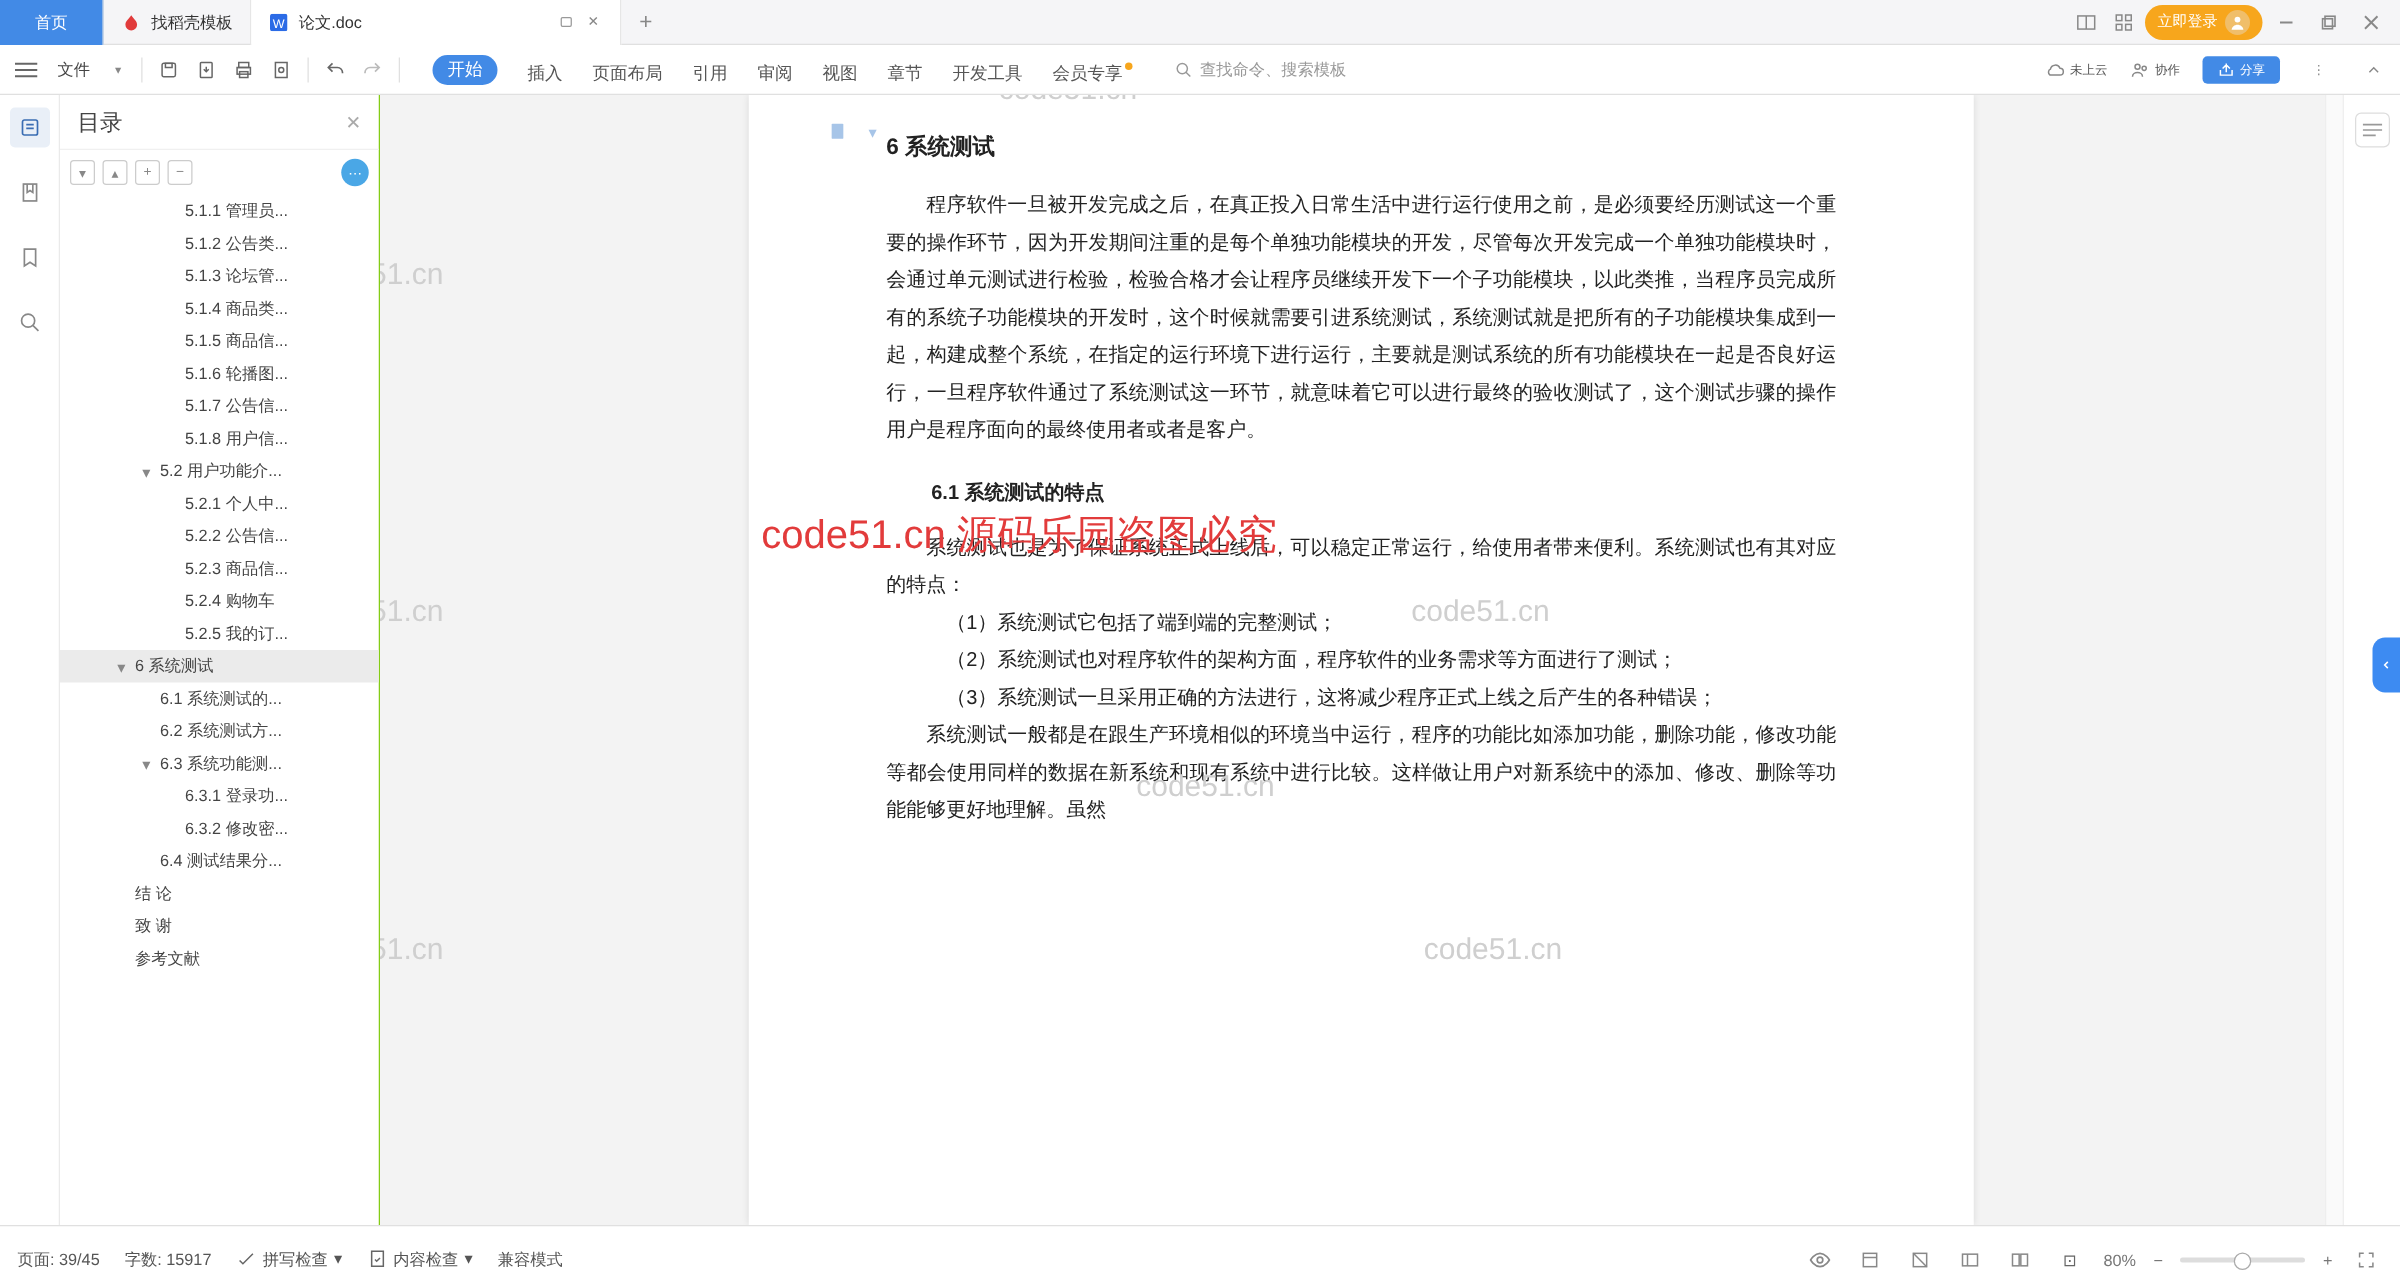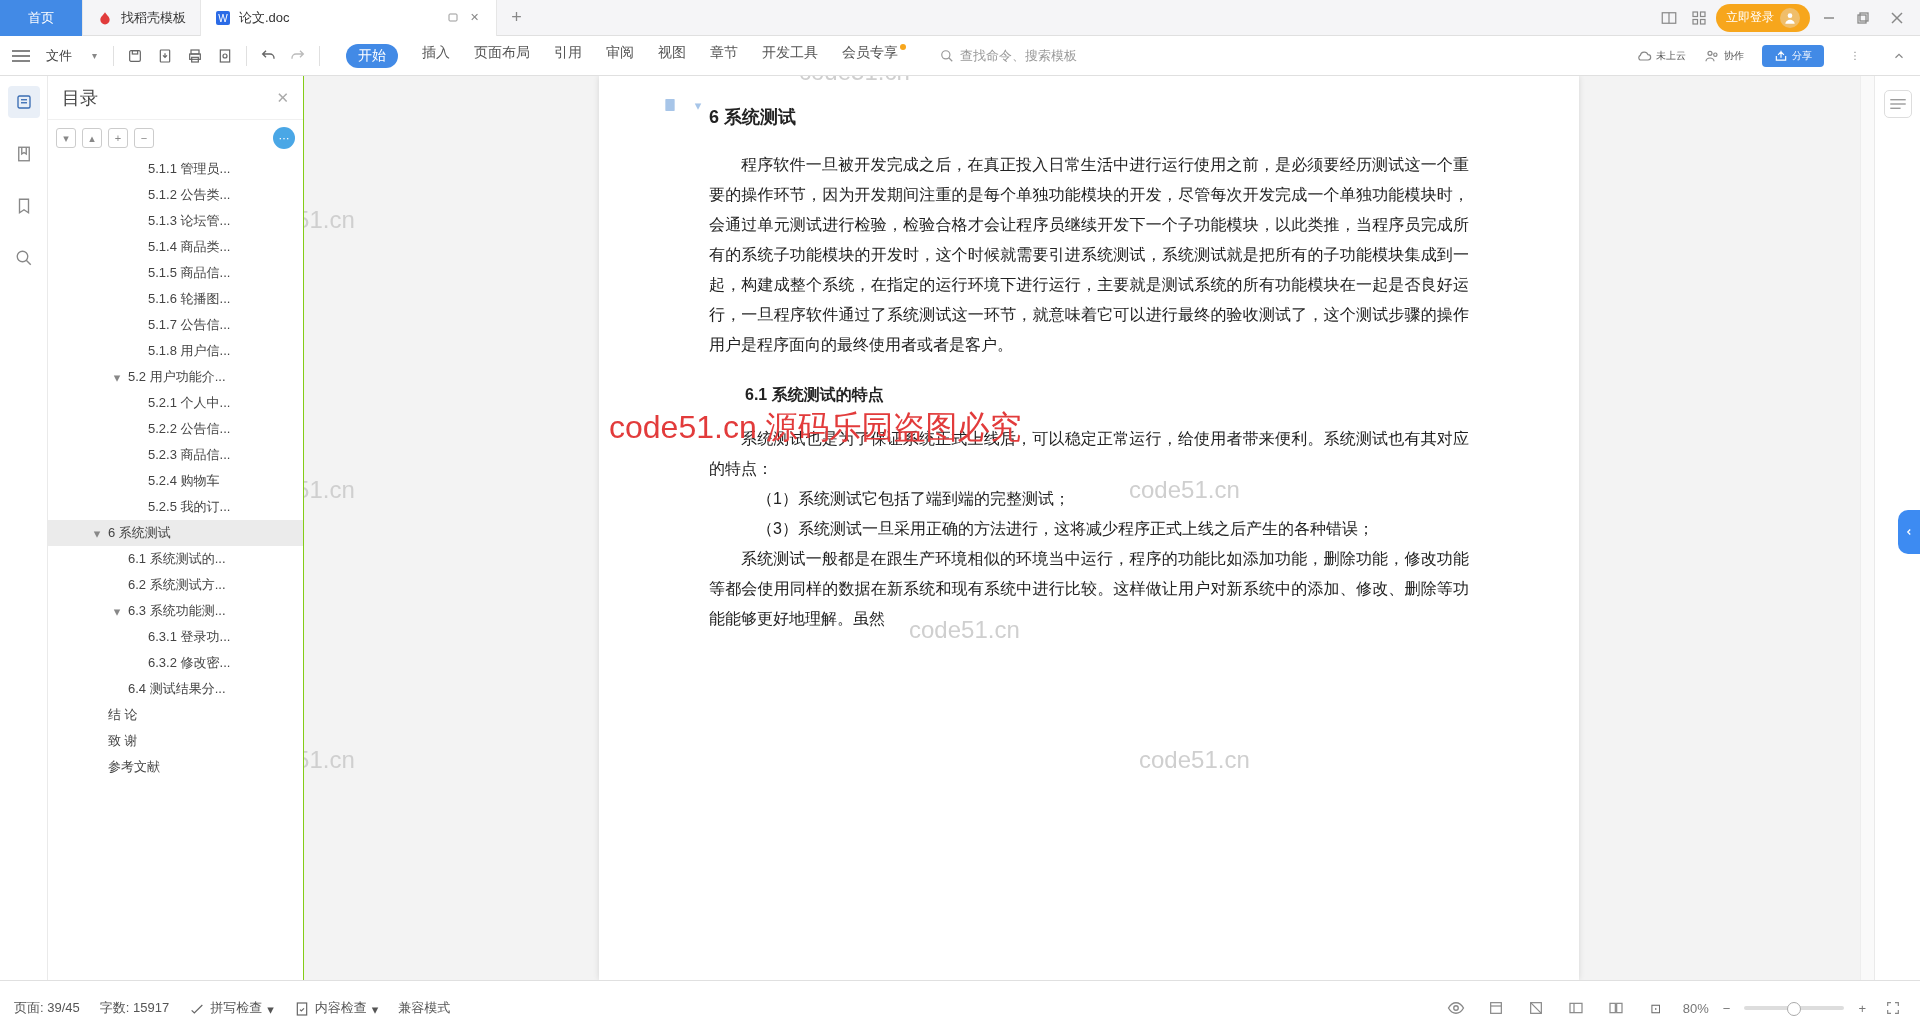--- a/index.html
+++ b/index.html
@@ -14,21 +14,21 @@
 .tab-close,.tab-detach{width:14px;height:14px;display:inline-flex;align-items:center;justify-content:center;color:#888;font-size:11px}
 .tab-plus{width:40px;height:36px;display:flex;align-items:center;justify-content:center;color:#888;font-size:18px}
 .win-controls{margin-left:auto;display:flex;align-items:center;gap:4px;padding-right:8px}
 .login-btn{background:#f7a61c;color:#fff;border-radius:16px;padding:4px 10px;font-size:12px;display:flex;align-items:center;gap:6px}
 .login-avatar{width:20px;height:20px;background:#f0be6a;border-radius:50%;display:inline-flex;align-items:center;justify-content:center}
 .wc{width:30px;height:30px;display:flex;align-items:center;justify-content:center;color:#888}
 .ic-btn{width:26px;height:26px;display:flex;align-items:center;justify-content:center;color:#666}
 .toolbar{height:40px;display:flex;align-items:center;border-bottom:1px solid #e0e0e0;padding:0 8px;gap:4px;background:#fff}
 .toolbar .file-btn{display:flex;align-items:center;gap:20px;padding:0 8px;color:#444}
 .toolbar .sep{width:1px;height:20px;background:#e0e0e0;margin:0 4px}
-.toolbar .ribbon-tabs{display:flex;align-items:flex-start;gap:24px;margin-left:18px}
+.toolbar .ribbon-tabs{display:flex;align-items:flex-end;gap:24px;margin-left:18px}
 .ribbon-tab{font-size:14px;color:#555;cursor:pointer}
 .ribbon-tab.active{background:#428ae6;color:#fff;padding:3px 12px;border-radius:14px}
 .ribbon-tab.vip::after{content:"";display:inline-block;width:6px;height:6px;background:#f7a61c;border-radius:50%;margin-left:2px;vertical-align:top}
 .search-box{display:flex;align-items:center;gap:6px;color:#999;margin-left:30px;font-size:13px}
 .toolbar-right{margin-left:auto;display:flex;align-items:center;gap:18px;color:#555;font-size:10px}
 .share-btn{background:#428ae6;color:#fff;padding:4px 12px;border-radius:4px;display:flex;align-items:center;gap:4px}
 .main{display:flex;height:904px}
 .left-rail{width:48px;border-right:1px solid #eaeaea;display:flex;flex-direction:column;align-items:center;padding-top:10px;gap:20px;color:#888}
 .left-rail .rail-btn{width:32px;height:32px;display:flex;align-items:center;justify-content:center;border-radius:4px}
 .left-rail .rail-btn.active{background:#e9eff7;color:#3a6db3}
@@ -60,21 +60,21 @@
 .doc-content p.li{text-indent:3em}
 .watermark{position:absolute;color:#cfcfcf;font-size:24px;font-family:Arial;pointer-events:none}
 .wm-red{position:absolute;color:#e23b3b;font-size:32px;font-weight:400;pointer-events:none}
 .statusbar{height:55px;border-top:1px solid #e0e0e0;display:flex;align-items:center;padding:0 14px;font-size:13px;color:#555;gap:20px;background:#fff}
 .statusbar .right{margin-left:auto;display:flex;align-items:center;gap:14px;color:#777}
 .zoom-slider{width:100px;height:4px;background:#ddd;border-radius:2px;position:relative}
 .zoom-slider::before{content:"";position:absolute;left:50%;top:-4px;width:12px;height:12px;background:#fff;border:1px solid #aaa;border-radius:50%;transform:translateX(-50%)}
 .scroll-edge{position:absolute;right:0;top:0;width:14px;height:100%;background:#fafafa;border-left:1px solid #eee}
 .blue-tab{position:absolute;right:0;top:50%;width:22px;height:44px;background:#3d8bf2;border-radius:10px 0 0 10px;display:flex;align-items:center;justify-content:center;color:#fff}
 svg{display:block}
-.sb-item{display:flex;align-items:flex-end;gap:5px}
+.sb-item{display:flex;align-items:flex-start;gap:5px}
 </style>
 </head>
 <body>
 
 <div class="titlebar">
   <div class="tab home">
       <span>首页</span>
     </div>
   <div class="tab">
     <span class="tab-icon red">
@@ -380,20 +380,21 @@
             </svg>
           </span>
         <span class="pc-btn" style="color:#a7c5e8">▾</span>
       </div>
       <div class="doc-content">
         <h2>6  系统测试</h2>
         <p>程序软件一旦被开发完成之后，在真正投入日常生活中进行运行使用之前，是必须要经历测试这一个重要的操作环节，因为开发期间注重的是每个单独功能模块的开发，尽管每次开发完成一个单独功能模块时，会通过单元测试进行检验，检验合格才会让程序员继续开发下一个子功能模块，以此类推，当程序员完成所有的系统子功能模块的开发时，这个时候就需要引进系统测试，系统测试就是把所有的子功能模块集成到一起，构建成整个系统，在指定的运行环境下进行运行，主要就是测试系统的所有功能模块在一起是否良好运行，一旦程序软件通过了系统测试这一环节，就意味着它可以进行最终的验收测试了，这个测试步骤的操作用户是程序面向的最终使用者或者是客户。</p>
         <h3>6.1  系统测试的特点</h3>
         <p>系统测试也是为了保证系统正式上线后，可以稳定正常运行，给使用者带来便利。系统测试也有其对应的特点：</p>
         <p class="li">（1）系统测试它包括了端到端的完整测试；</p>
+        <p class="li">（2）系统测试也对程序软件的架构方面，程序软件的业务需求等方面进行了测试；</p>
         <p class="li">（3）系统测试一旦采用正确的方法进行，这将减少程序正式上线之后产生的各种错误；</p>
         <p>系统测试一般都是在跟生产环境相似的环境当中运行，程序的功能比如添加功能，删除功能，修改功能等都会使用同样的数据在新系统和现有系统中进行比较。这样做让用户对新系统中的添加、修改、删除等功能能够更好地理解。虽然</p>
       </div>
       <span class="wm-red" style="left:10px;top:330px">code51.cn  源码乐园盗图必究</span>
     </div>
 
     <div class="scroll-edge"></div>
   </div>
 
   <div class="right-collapsed">

